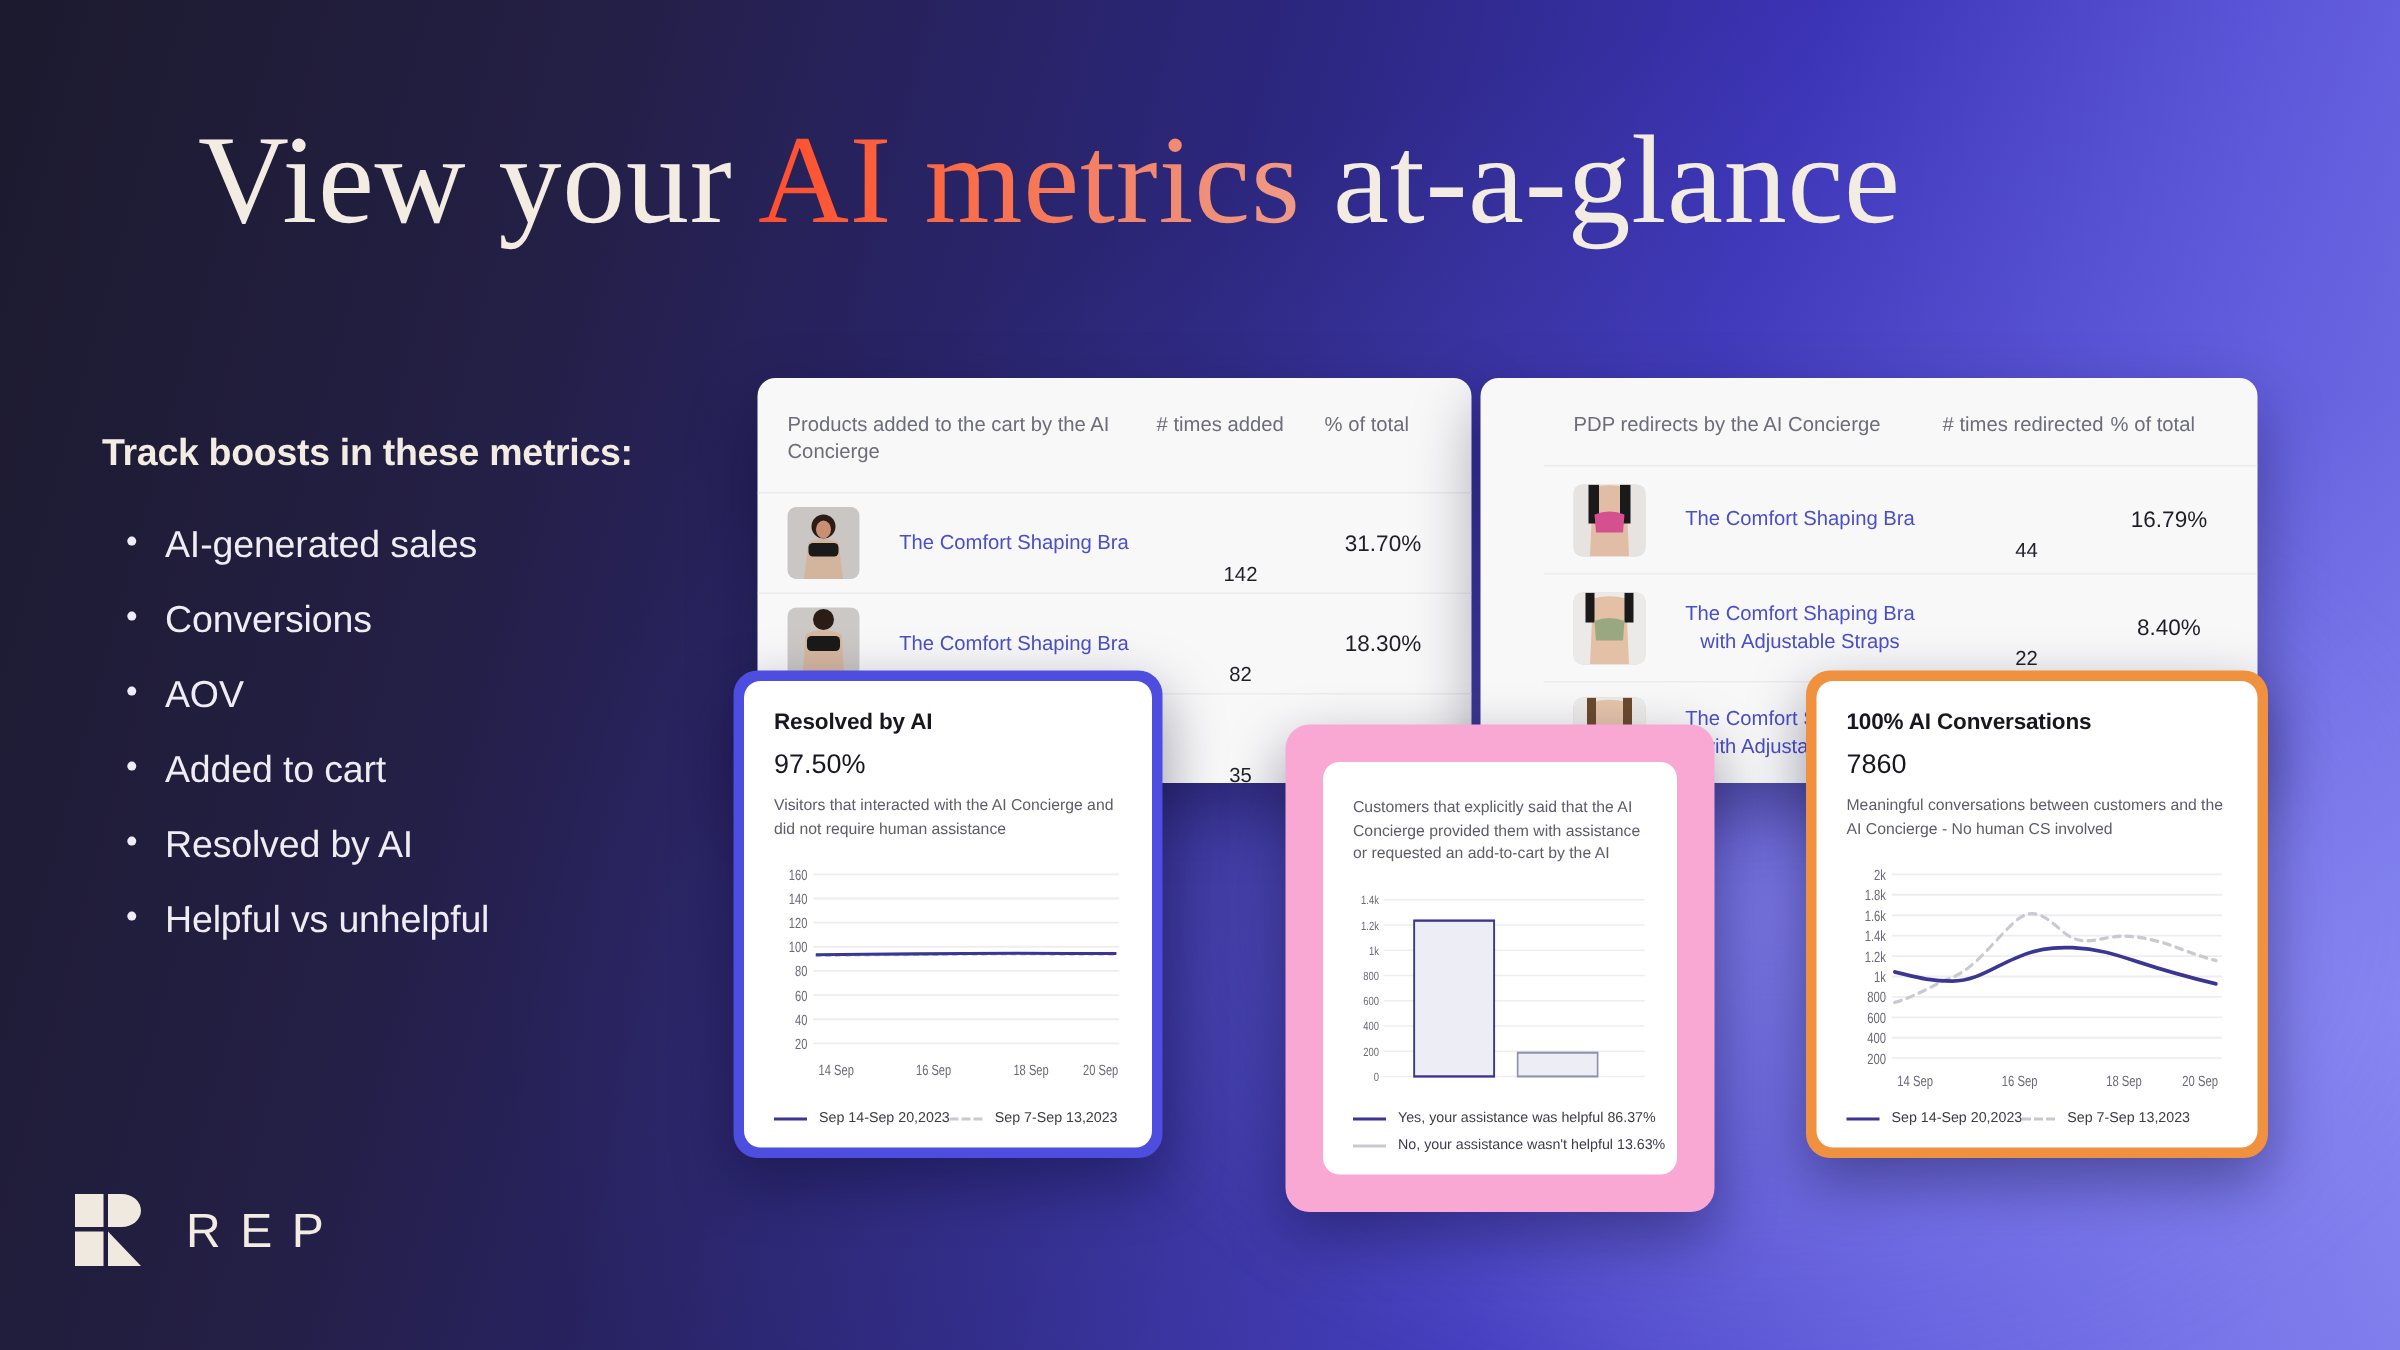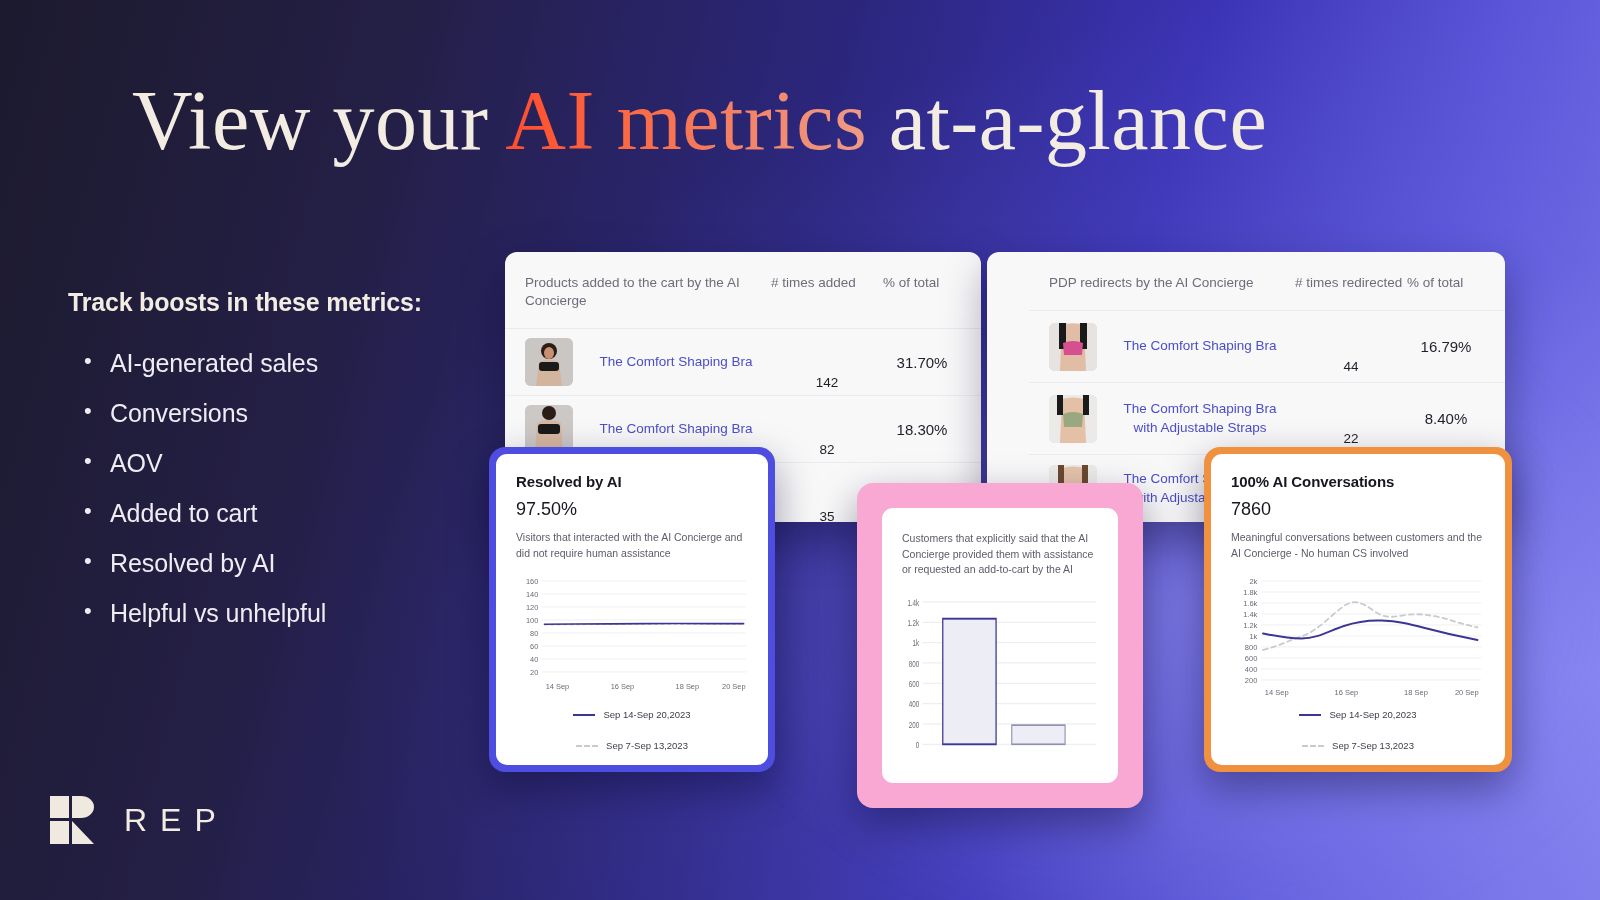--- a/index.html
+++ b/index.html
@@ -93,21 +93,21 @@
   .metric-card {
     position: absolute; background: #ffffff; border-radius: 16px;
     box-shadow: 0 16px 40px rgba(8,6,40,0.40);
   }
   .metric-inner { background: #fff; border-radius: 11px; height: 100%; padding: 19px 20px 14px 20px; display: flex; flex-direction: column; }
   .m-title { font-size: 15px; font-weight: bold; color: #17171f; letter-spacing: -0.1px; }
   .m-value { font-size: 18px; color: #17171f; margin-top: 9px; font-weight: 400; }
   .m-desc { font-size: 10.5px; color: #5c5c6a; line-height: 1.48; margin-top: 10px; }
   .chart-wrap { flex: 1; margin-top: 12px; position: relative; }
   .chart-wrap svg { display: block; width: 100%; height: 100%; }
-  .legend { display: flex; gap: 20px; align-items: center; margin-top: 6px; font-size: 9.5px; color: #3d3d4a; flex-direction: column; }
+  .legend { display: flex; align-items: center; margin-top: 6px; font-size: 9.5px; color: #3d3d4a; }
   .legend.stack { flex-direction: column; align-items: flex-start; gap: 7px; margin-top: 2px; }
   .legend-item { display: flex; align-items: center; gap: 8px; white-space: nowrap; }
   .sw { width: 22px; height: 2px; background: #3b3594; flex: none; }
   .sw.dash { background: none; border-top: 2px dashed #c9c9d2; height: 0; }
   .sw.grey { background: #c9c9d2; }
 
   #card-resolved { left: 489px; top: 447px; width: 286px; height: 325px; background: #4d4de0; padding: 7px; }
   #card-helpful  { left: 857px; top: 483px; width: 286px; height: 325px; background: #f9a8d4; padding: 25px; }
   #card-convos   { left: 1204px; top: 447px; width: 308px; height: 325px; background: #f0913f; padding: 7px; }
 
@@ -316,20 +316,30 @@
           <text class="axis-label" x="22" y="64" text-anchor="end">800</text>
           <text class="axis-label" x="22" y="81" text-anchor="end">600</text>
           <text class="axis-label" x="22" y="98" text-anchor="end">400</text>
           <text class="axis-label" x="22" y="115" text-anchor="end">200</text>
           <text class="axis-label" x="22" y="132" text-anchor="end">0</text>
         </g>
         <rect x="52" y="24" width="68" height="105" fill="#edeef5" stroke="#3b3594" stroke-width="1.6"></rect>
         <rect x="140" y="113" width="68" height="16" fill="#edeef5" stroke="#8f8fb0" stroke-width="1.4"></rect>
       </svg>
     </div>
+    <div class="legend stack">
+      <div class="legend-item">
+        <span class="sw"></span>
+        <span>Yes, your assistance was helpful 86.37%</span>
+      </div>
+      <div class="legend-item">
+        <span class="sw grey"></span>
+        <span>No, your assistance wasn't helpful 13.63%</span>
+      </div>
+    </div>
   </div>
 </div>
 
 <div class="metric-card" id="card-convos">
   <div class="metric-inner">
     <div class="m-title">100% AI Conversations</div>
     <div class="m-value">7860</div>
     <div class="m-desc">Meaningful conversations between customers and the AI Concierge - No human CS involved</div>
     <div class="chart-wrap">
       <svg viewBox="0 0 270 130" preserveAspectRatio="none">

